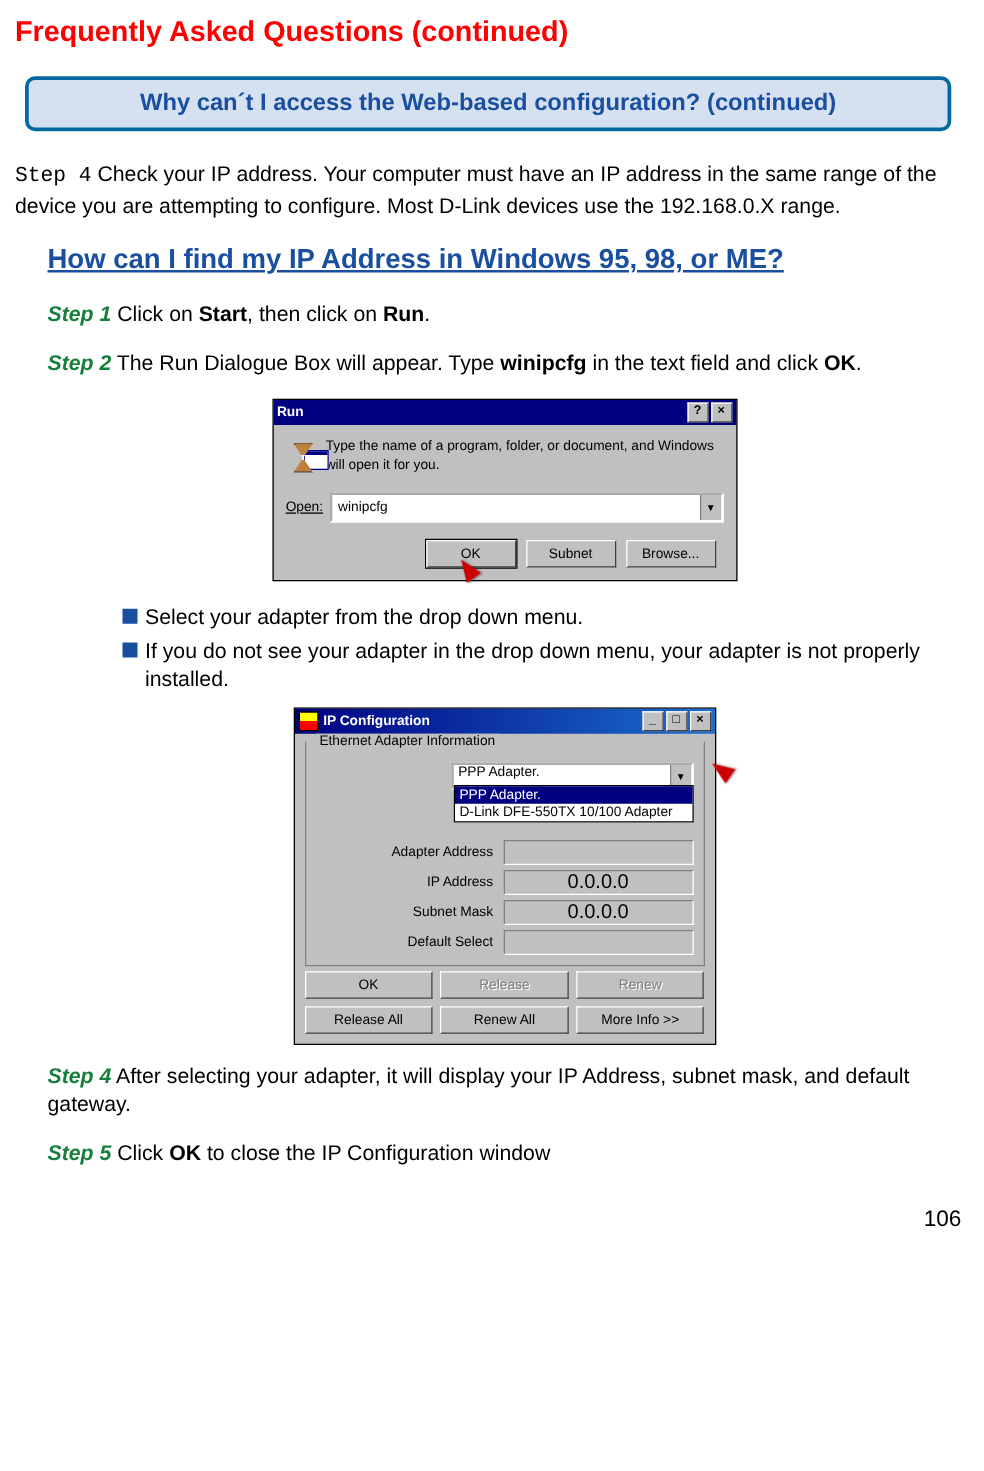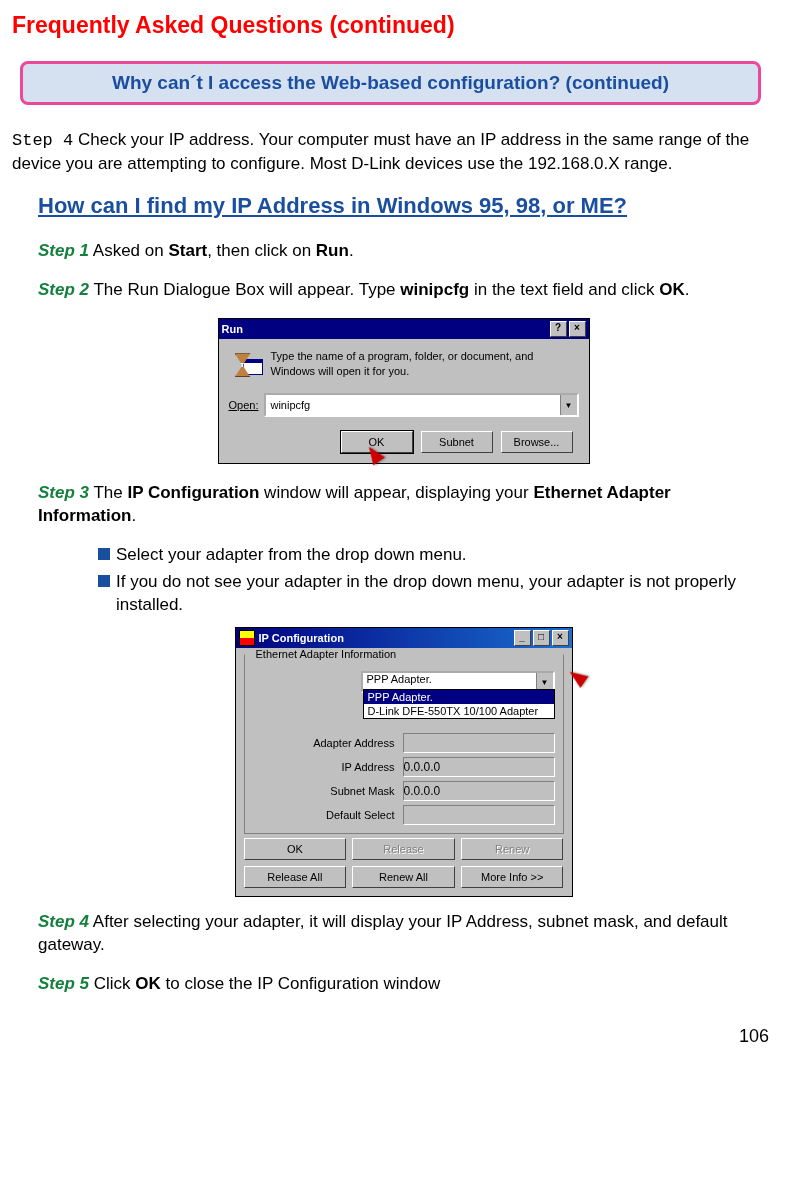--- a/index.html
+++ b/index.html
@@ -11,21 +11,21 @@
     width: 787px;
     box-sizing: border-box;
   }
   .page-title {
     color: #ff0000;
     font-weight: bold;
     font-size: 23px;
     margin-bottom: 22px;
   }
   .callout-box {
-    border: 3px solid #ec4899;
+    border: 3px solid #0369a1;
     border-radius: 8px;
     background: #d5e0f1;
     padding: 8px 10px;
     text-align: center;
     color: #1a4fa0;
     font-weight: bold;
     font-size: 19px;
     margin: 0 8px 24px 8px;
   }
   .body-text { line-height: 1.35; margin-bottom: 16px; }
@@ -79,21 +79,21 @@
   .tb-btn {
     width: 15px; height: 14px;
     background: #c0c0c0;
     border: 1px solid #fff;
     border-right-color: #404040;
     border-bottom-color: #404040;
     font-size: 10px; line-height: 12px; text-align: center;
     color: #000; font-weight: bold;
   }
   .run-body { padding: 10px 10px 10px 10px; }
-  .run-top { display: flex; gap: 10px; margin-bottom: 12px; }
+  .run-top { display: flex; margin-bottom: 12px; }
   .run-icon {
     width: 32px; height: 32px; position: relative;
     flex: 0 0 32px;
   }
   .run-icon .hourglass {
     position: absolute; left: 6px; top: 4px;
     width: 14px; height: 22px;
     background: linear-gradient(#c08040 40%, #ffffff 40% 60%, #c08040 60%);
     clip-path: polygon(0 0,100% 0,55% 45%,55% 55%,100% 100%,0 100%,45% 55%,45% 45%);
     border: 1px solid #604020;
@@ -209,22 +209,22 @@
   }
   .field-label { font-size:11px; }
   .field-val {
     width: 150px; height:18px;
     background:#c0c0c0;
     border:1px solid #808080;
     border-top-color:#808080;
     border-left-color:#808080;
     border-right-color:#fff;
     border-bottom-color:#fff;
-    text-align:left;
-    font-size:12px; line-height:18px;
+    text-align:center;
+    font-size:16px; line-height:18px;
   }
   .ip-buttons {
     display:grid;
     grid-template-columns: repeat(3, 1fr);
     gap:6px;
     margin: 4px 8px 0 8px;
   }
   .win-btn.disabled { color:#808080; text-shadow: 1px 1px #fff; }
 
   .page-number { text-align: right; font-size: 18px; margin-top: 30px; }
@@ -238,21 +238,21 @@
 
 <div class="body-text">
   <span class="step-label-mono">Step 4</span><span> Check your IP address. Your computer must have an IP address in the same range of the device you are attempting to configure. Most D-Link devices use the 192.168.0.X range.</span>
 </div>
 
 <div class="sub-section">
 
   <div class="sub-heading">How can I find my IP Address in Windows 95, 98, or ME?</div>
 
   <div class="body-text">
-    <span class="step-label-ital">Step 1</span><span> Asked on </span><b>Start</b><span>, then click on </span><b>Run</b><span>.</span>
+    <span class="step-label-ital">Step 1</span><span> Click on </span><b>Start</b><span>, then click on </span><b>Run</b><span>.</span>
   </div>
 
   <div class="body-text">
     <span class="step-label-ital">Step 2</span><span> The Run Dialogue Box will appear. Type </span><b>winipcfg</b><span> in the text field and click </span><b>OK</b><span>.</span>
   </div>
 
   <div class="run-dialog">
     <div class="titlebar">
       <span>Run</span>
       <div class="titlebar-buttons">
@@ -277,23 +277,20 @@
       </div>
       <div class="dlg-buttons">
         <button class="win-btn default">OK</button>
         <button class="win-btn">Subnet</button>
         <button class="win-btn">Browse...</button>
       </div>
     </div>
     <div class="red-arrow" style="left:148px; bottom:0px;"></div>
   </div>
 
-  <div class="body-text">
-    <span class="step-label-ital">Step 3</span><span> The </span><b>IP Configuration</b><span> window will appear, displaying your </span><b>Ethernet Adapter Information</b><span>.</span>
-  </div>
 
   <div class="bullet-list">
     <div class="bullet-row">
       <div class="bullet-square"></div>
       <div class="bullet-text">Select your adapter from the drop down menu.</div>
     </div>
     <div class="bullet-row">
       <div class="bullet-square"></div>
       <div class="bullet-text">If you do not see your adapter in the drop down menu, your adapter is not properly installed.</div>
     </div>

